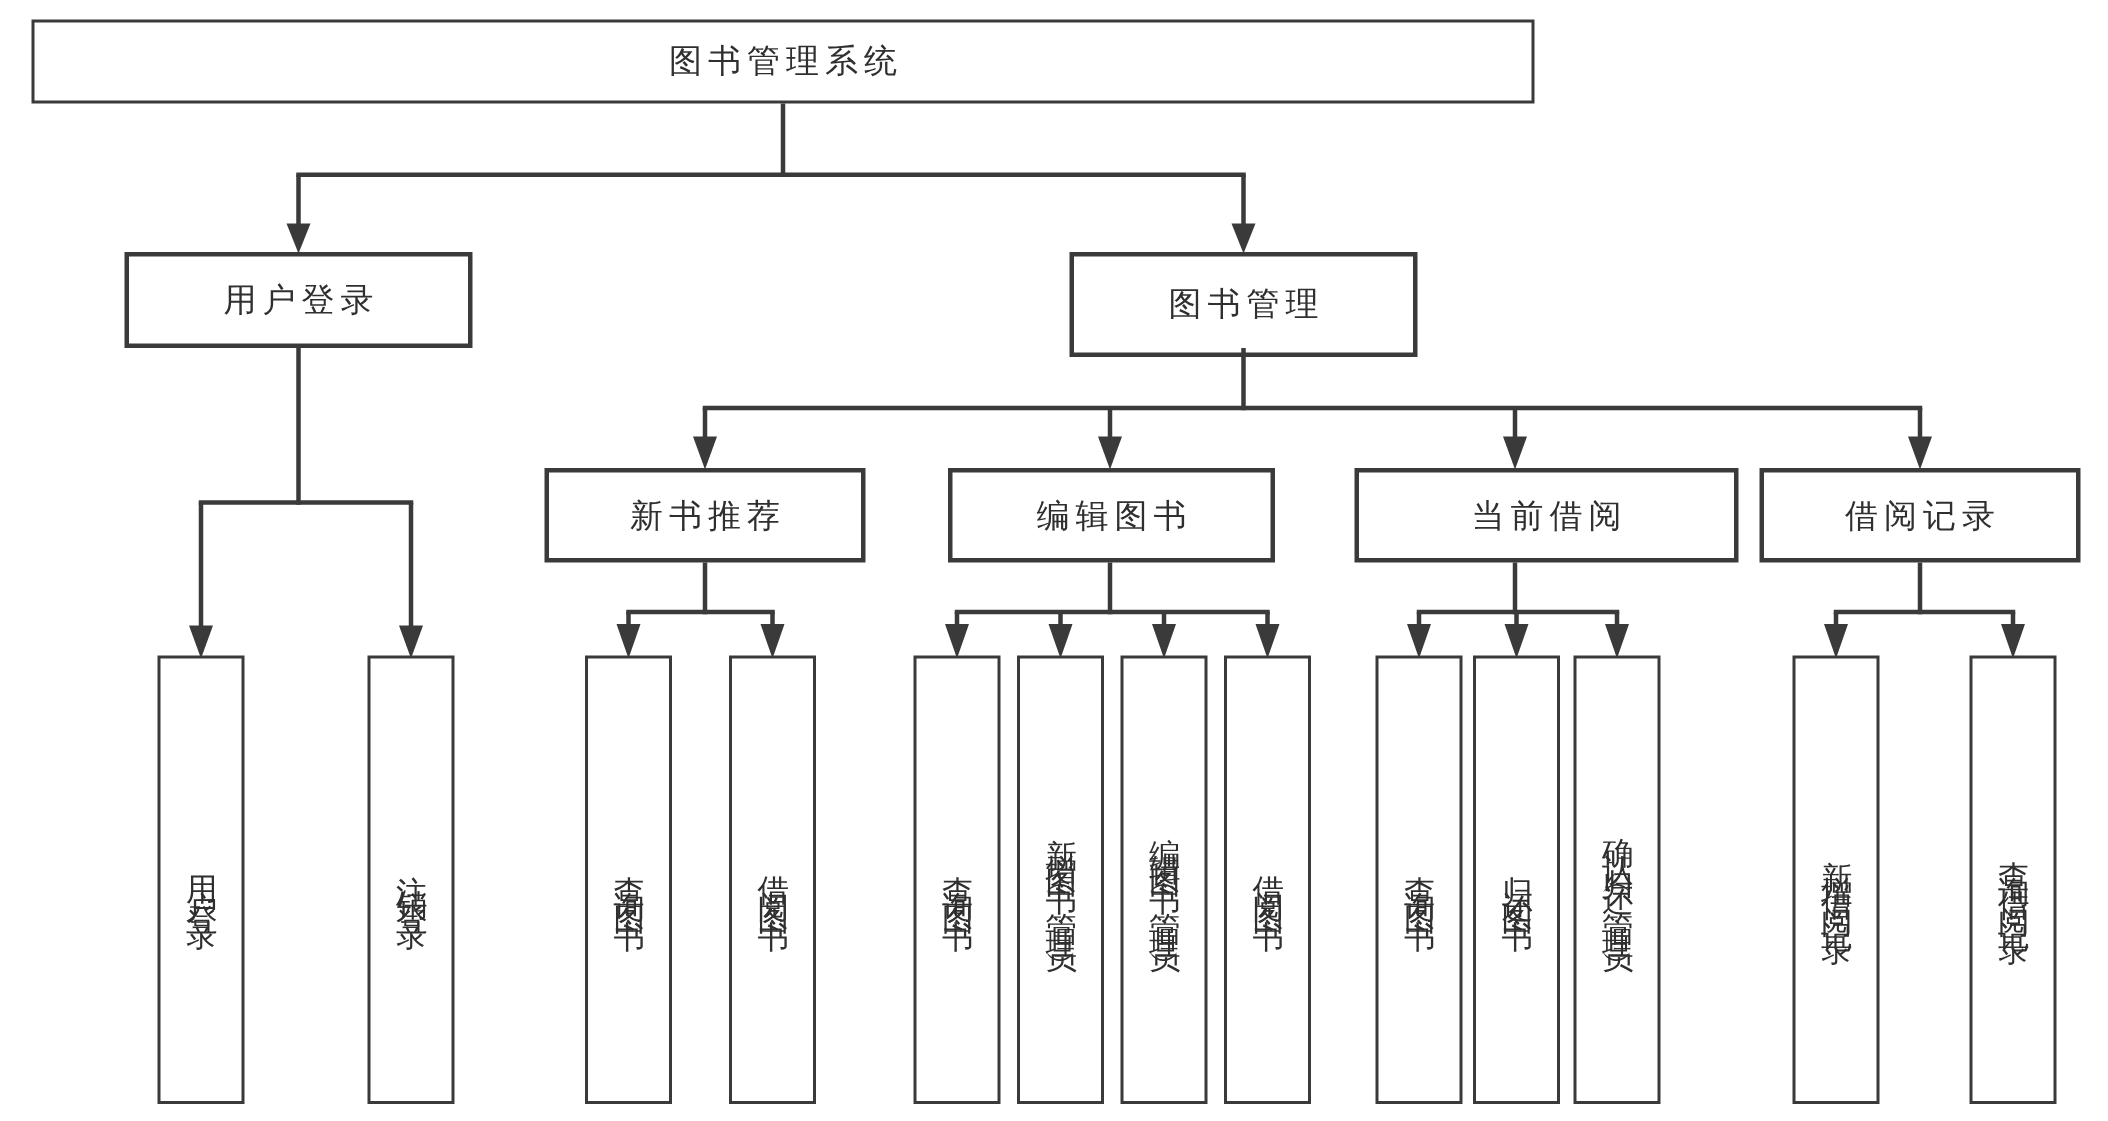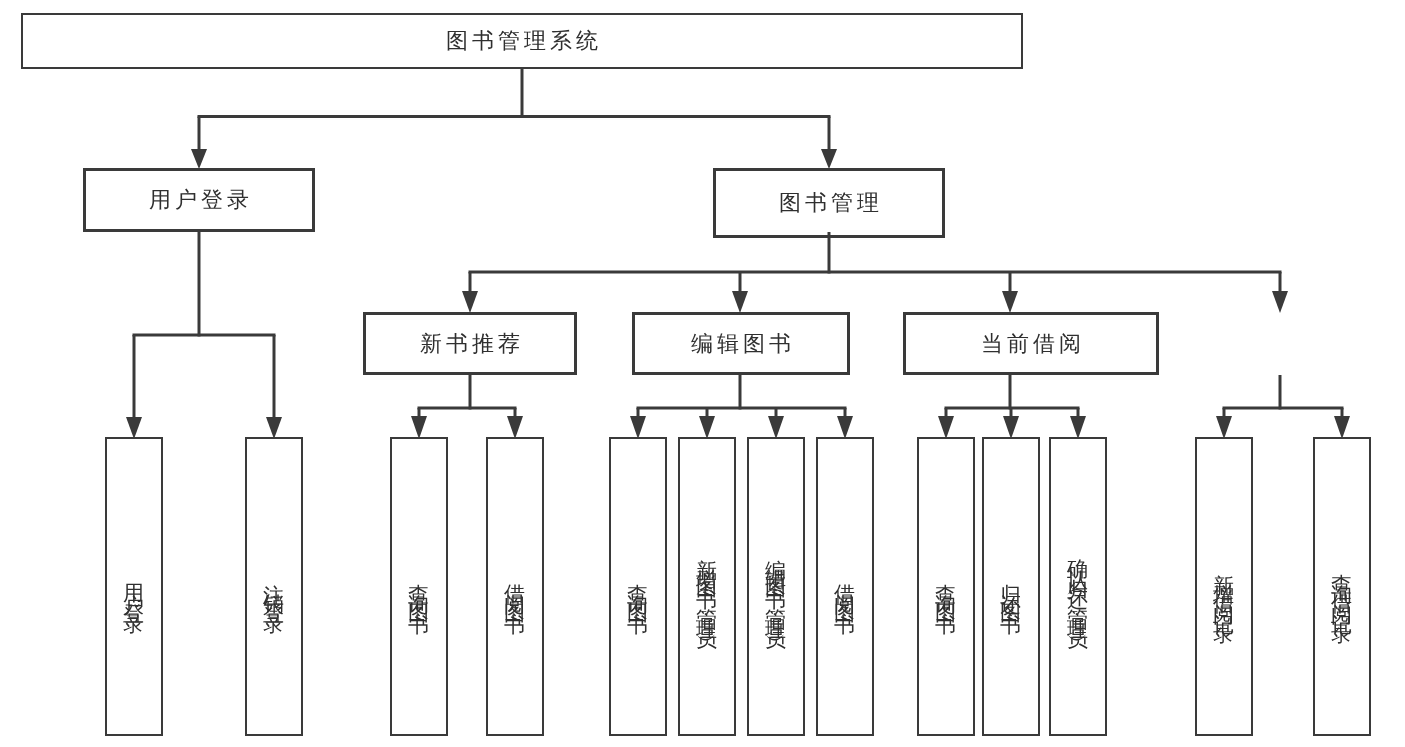--- a/index.html
+++ b/index.html
@@ -146,20 +146,21 @@
   </svg>
 
   <div class="node h" style="left:21px;top:13px;width:1002px;height:56px;border-width:2.5px">图书管理系统</div>
 
   <div class="node h" style="left:83px;top:168px;width:232px;height:64px">用户登录</div>
   <div class="node h" style="left:713px;top:168px;width:232px;height:70px">图书管理</div>
 
   <div class="node h" style="left:363px;top:312px;width:214px;height:63px">新书推荐</div>
   <div class="node h" style="left:632px;top:312px;width:218px;height:63px">编辑图书</div>
   <div class="node h" style="left:903px;top:312px;width:256px;height:63px">当前借阅</div>
+  <div class="node h" style="left:1173px;top:312px;width:214px;height:63px">借阅记录</div>
 
   <div class="node v" style="left:105px;top:437px;width:58px;height:299px">用户登录</div>
   <div class="node v" style="left:245px;top:437px;width:58px;height:299px">注销登录</div>
 
   <div class="node v" style="left:390px;top:437px;width:58px;height:299px">查询图书</div>
   <div class="node v" style="left:486px;top:437px;width:58px;height:299px">借阅图书</div>
 
   <div class="node v" style="left:609px;top:437px;width:58px;height:299px">查询图书</div>
   <div class="node v" style="left:678px;top:437px;width:58px;height:299px">新增图书（管理员）</div>
   <div class="node v" style="left:747px;top:437px;width:58px;height:299px">编辑图书（管理员）</div>

